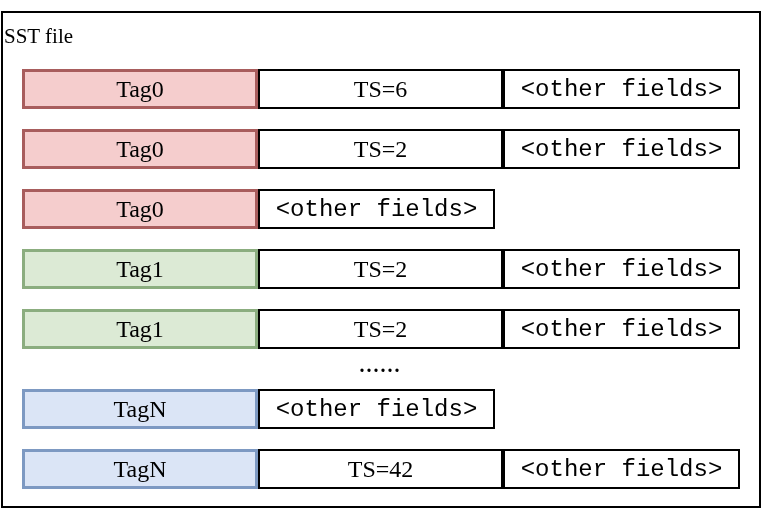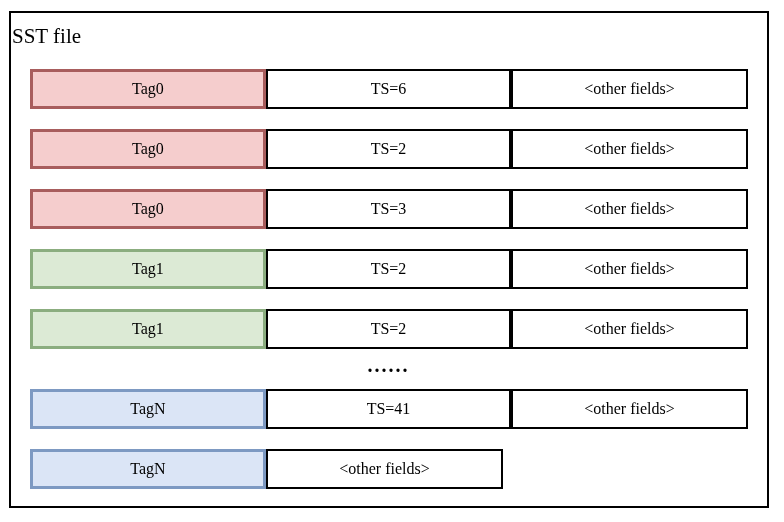--- a/index.html
+++ b/index.html
@@ -10,21 +10,21 @@
   }
   .canvas {
     position: relative;
     width: 784px;
     height: 522px;
     background: #ffffff;
     overflow: hidden;
   }
   .outer-box {
     position: absolute;
-    left: 9px;
+    left: 1px;
     top: 11px;
     width: 760px;
     height: 497px;
     border: 2px solid #000000;
     box-sizing: border-box;
     background: #ffffff;
   }
   .outer-title {
     margin: 11px 0 0 1px;
     font-size: 21px;
@@ -43,36 +43,37 @@
     margin-bottom: 0;
   }
   .row:last-child {
     margin-bottom: 0;
   }
   .cell {
     box-sizing: border-box;
     display: flex;
     align-items: center;
     justify-content: center;
-    font-size: 16px;
+    font-size: 24px;
     color: #000000;
     background: #ffffff;
     height: 100%;
   }
   .cell.tag {
     width: 236px;
     border: 3px solid #888888; 
   }
   .cell.ts {
     width: 245px;
     border: 2px solid #000000;
   }
   .cell.other {
     width: 237px;
     border: 2px solid #000000;
+    font-family: Liberation Mono, monospace;
   }
   .ellipsis-row {
     display: flex;
     height: 40px;
     align-items: center;
   }
   .ellipsis-spacer-left { width: 236px; }
   .ellipsis-spacer-right { width: 237px; }
   .ellipsis-cell {
     width: 245px;
@@ -100,21 +101,20 @@
       </div>
 
       <div class="row">
         <div class="cell tag" style="background: rgb(245, 205, 205); border-color: rgb(168, 93, 93);">Tag0</div>
         <div class="cell ts">TS=2</div>
         <div class="cell other">&lt;other fields&gt;</div>
       </div>
 
       <div class="row">
         <div class="cell tag" style="background: rgb(245, 205, 205); border-color: rgb(168, 93, 93);">Tag0</div>
-        <div class="cell ts">TS=3</div>
         <div class="cell other">&lt;other fields&gt;</div>
       </div>
 
       <div class="row">
         <div class="cell tag" style="background: rgb(220, 234, 213); border-color: rgb(139, 173, 127);">Tag1</div>
         <div class="cell ts">TS=2</div>
         <div class="cell other">&lt;other fields&gt;</div>
       </div>
 
       <div class="row no-gap">
@@ -124,24 +124,24 @@
       </div>
 
       <div class="ellipsis-row">
         <div class="ellipsis-spacer-left"></div>
         <div class="ellipsis-cell">......</div>
         <div class="ellipsis-spacer-right"></div>
       </div>
 
       <div class="row">
         <div class="cell tag" style="background: rgb(219, 229, 246); border-color: rgb(125, 153, 194);">TagN</div>
-        <div class="cell ts">TS=41</div>
         <div class="cell other">&lt;other fields&gt;</div>
       </div>
 
       <div class="row">
         <div class="cell tag" style="background: rgb(219, 229, 246); border-color: rgb(125, 153, 194);">TagN</div>
+        <div class="cell ts">TS=42</div>
         <div class="cell other">&lt;other fields&gt;</div>
       </div>
 
     </div>
   </div>
 </div>
 
 </body></html>

